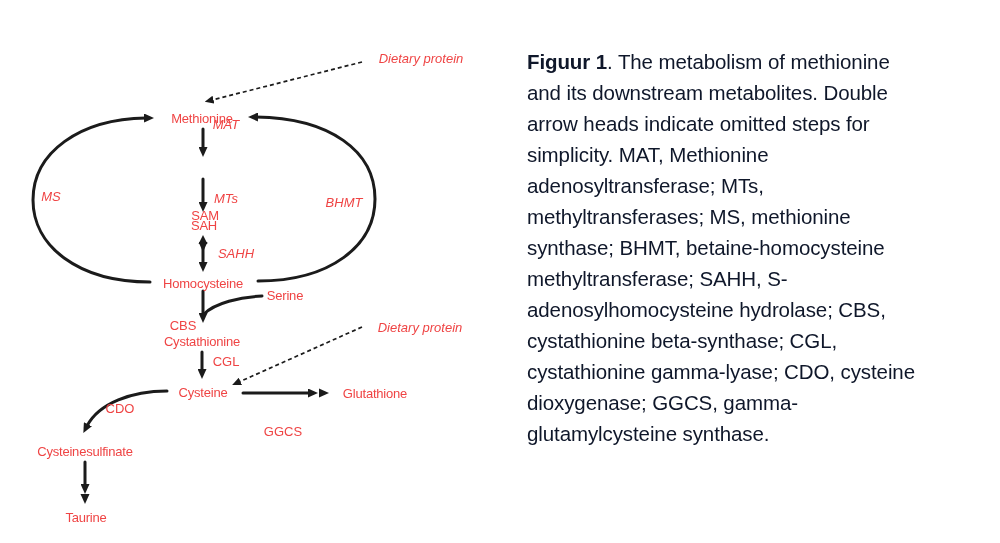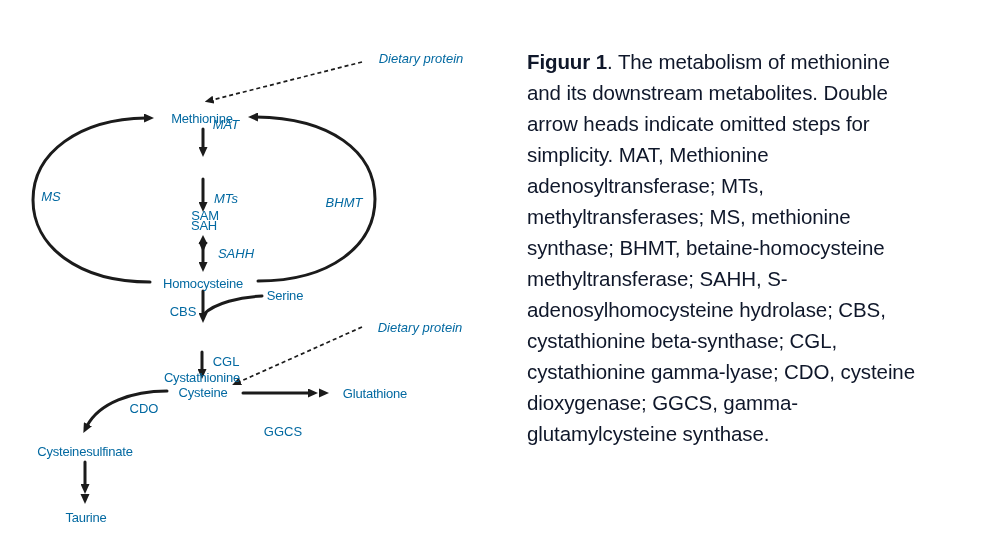--- a/index.html
+++ b/index.html
@@ -9,21 +9,21 @@
     height: 543px;
     background: #ffffff;
     font-family: "Liberation Sans", sans-serif;
     overflow: hidden;
   }
   #diagram-svg { position: absolute; left: 0; top: 0; }
   .lbl {
     position: absolute;
     transform: translate(-50%, -50%);
     white-space: nowrap;
-    color: #0369a1;
+    color: #ef4444;
     font-size: 13px;
     line-height: 1;
   }
   .node { font-weight: normal; letter-spacing: -0.2px; text-align: center; }
   .enz-i { font-style: italic; }
   .enz { font-style: normal; font-weight: normal; }
   .src { font-style: italic; }
   #caption {
     position: absolute;
     left: 527px;
@@ -83,35 +83,35 @@
       <path d="M362,327 L239,382" marker-end="url(#ahs)"></path>
     </g>
   </svg>
 
   <span class="lbl src" style="left:421px; top:58px;">Dietary protein</span>
   <span class="lbl node" style="left:202px; top:118px;">Methionine</span>
   <span class="lbl node" style="left:205px; top:167px;margin-top:48px;">SAM</span>
   <span class="lbl node" style="left:204px; top:225px;">SAH</span>
   <span class="lbl node" style="left:203px; top:283px;">Homocysteine</span>
   <span class="lbl node" style="left:285px; top:295px;">Serine</span>
-  <span class="lbl node" style="left:202px; top:341px;margin-top:36px;">Cystathionine</span>
+  <span class="lbl node" style="left:202px; top:341px;">Cystathionine</span>
   <span class="lbl src" style="left:420px; top:327px;">Dietary protein</span>
   <span class="lbl node" style="left:203px; top:392px;">Cysteine</span>
   <span class="lbl node" style="left:375px; top:393px;">Glutathione</span>
   <span class="lbl node" style="left:85px; top:451px;">Cysteinesulfinate</span>
   <span class="lbl node" style="left:86px; top:517px;">Taurine</span>
 
   <span class="lbl enz-i" style="left:226px; top:124px;">MAT</span>
   <span class="lbl enz-i" style="left:226px; top:198px;">MTs</span>
   <span class="lbl enz-i" style="left:236px; top:253px;">SAHH</span>
   <span class="lbl enz-i" style="left:51px; top:196px;">MS</span>
   <span class="lbl enz-i" style="left:344px; top:202px;">BHMT</span>
-  <span class="lbl enz" style="left:183px; top:311px;">CBS</span>
+  <span class="lbl enz" style="left:183px; top:325px;">CBS</span>
   <span class="lbl enz" style="left:226px; top:361px;">CGL</span>
-  <span class="lbl enz" style="left:144px; top:408px;">CDO</span>
+  <span class="lbl enz" style="left:120px; top:408px;">CDO</span>
   <span class="lbl enz" style="left:283px; top:407px;margin-top:24px;">GGCS</span>
 
   <div id="caption"><span class="cap-bold">Figuur 1</span><span>. The metabolism of methionine
 and its downstream metabolites. Double
 arrow heads indicate omitted steps for
 simplicity. MAT, Methionine
 adenosyltransferase; MTs,
 methyltransferases; MS, methionine
 synthase; BHMT, betaine-homocysteine
 methyltransferase; SAHH, S-

